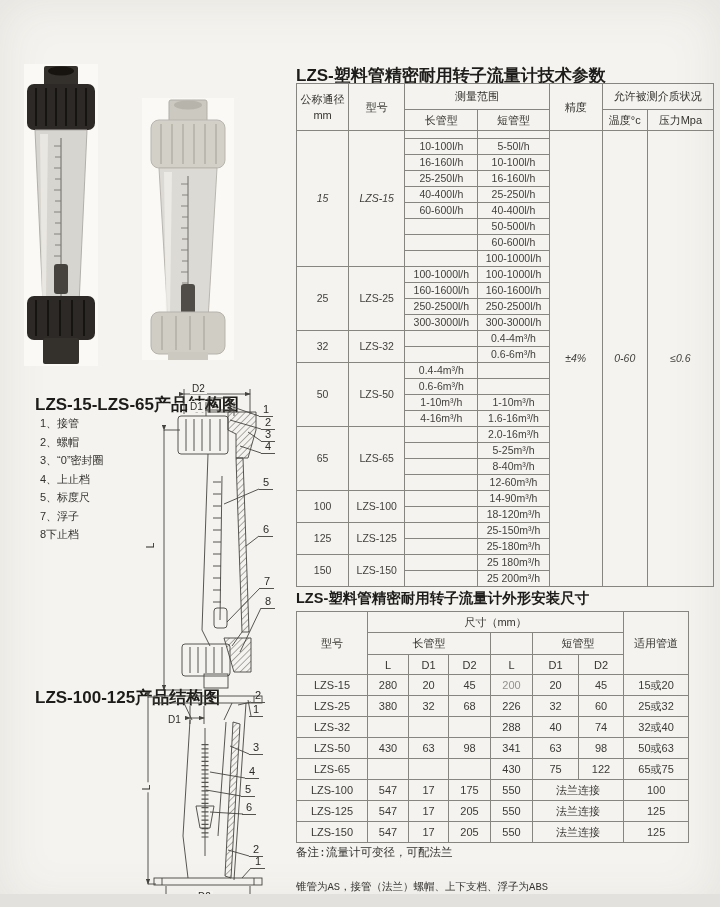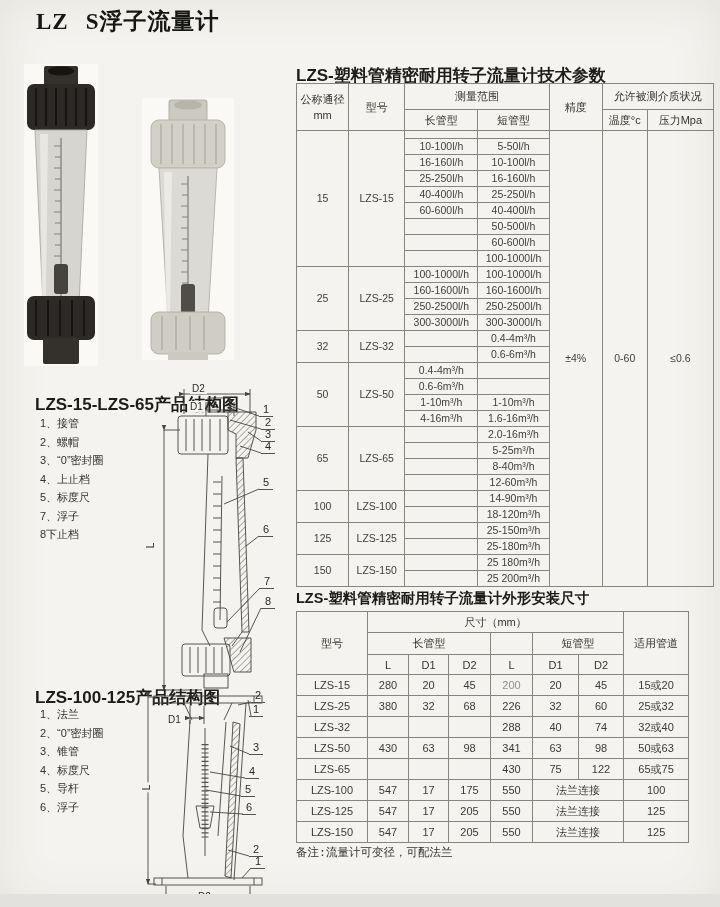--- a/index.html
+++ b/index.html
@@ -19,21 +19,21 @@
   .d2-title{left:35px;top:686px;}
 
   table{border-collapse:collapse;table-layout:fixed;background:transparent;}
   th,td{border:1px solid #87857f;text-align:center;vertical-align:middle;
         font-weight:normal;padding:0 1px;overflow:hidden;white-space:nowrap;}
   .t1{position:absolute;left:296px;top:83px;width:418px;font-size:10.5px;color:#413f3c;border:1px solid #5e5c57;}
   .t1 th{font-size:11px;color:#35342f;}
   .t1 thead tr.h1 th{height:25px;}
   .t1 thead tr.h2 th{height:20px;}
   .t1 td{height:15px;line-height:1.1;}
-  .t1 tr.spacer td{height:7px;}
+  .t1 tr.spacer td{height:7px;font-style:italic;}
   .t1 .dnh div{line-height:1.5;}
 
   .t2{position:absolute;left:296px;top:611px;width:392px;font-size:11px;color:#3c3a37;border:1px solid #5e5c57;}
   .t2 th{font-size:11px;color:#35342f;}
   .t2 thead tr.h1 th{height:20px;margin-top:36px;}
   .t2 thead tr.h2 th{height:21px;}
   .t2 thead tr.h3 th{height:19px;}
   .t2 td{height:20px;}
   .t2 td.model{text-align:center;}
   .faint{color:#93918c;}
@@ -58,21 +58,20 @@
       border-bottom:1px solid #55534e;padding:0 4px 1px 4px;}
   .dim{position:absolute;font-size:10px;color:#2c2b28;background:#f4f3ef;padding:0 2px;line-height:11px;}
   .dim.rot{transform:rotate(-90deg);}
   svg{display:block;}
 </style>
 </head>
 <body>
 
 <div class="page">
 
-  <div class="page-title"><span>LZ</span><span class="gap"></span><span>S浮子流量计</span></div>
 
   <svg class="diag photo1" viewBox="0 0 74 302">
     <rect x="0" y="0" width="74" height="302" fill="#faf9f5"></rect>
     <rect x="20" y="2" width="34" height="22" rx="2" fill="#34302c"></rect>
     <ellipse cx="37" cy="7" rx="13" ry="4.5" fill="#17140f"></ellipse>
     <rect x="3" y="20" width="68" height="46" rx="7" fill="#2c2926"></rect>
     <line x1="12" y1="24" x2="12" y2="62" stroke="#161411" stroke-width="2"></line>
     <line x1="22" y1="24" x2="22" y2="62" stroke="#161411" stroke-width="2"></line>
     <line x1="32" y1="24" x2="32" y2="62" stroke="#161411" stroke-width="2"></line>
     <line x1="42" y1="24" x2="42" y2="62" stroke="#161411" stroke-width="2"></line>
@@ -361,28 +360,20 @@
   <span class="co" style="left:259px;top:403px;">1</span>
   <span class="co" style="left:261px;top:416px;">2</span>
   <span class="co" style="left:261px;top:428px;">3</span>
   <span class="co" style="left:261px;top:440px;">4</span>
   <span class="co" style="left:259px;top:476px;">5</span>
   <span class="co" style="left:259px;top:523px;">6</span>
   <span class="co" style="left:260px;top:575px;">7</span>
   <span class="co" style="left:261px;top:595px;">8</span>
 
   <div class="sec-title d2-title">LZS-100-125产品结构图</div>
-  <div class="plist plist2">
-    <div>1、法兰</div>
-    <div>2、“0”密封圈</div>
-    <div>3、锥管</div>
-    <div>4、标度尺</div>
-    <div>5、导杆</div>
-    <div>6、浮子</div>
-  </div>
 
   <svg class="diag d2" viewBox="0 0 150 219">
     <defs>
       <pattern id="h2" width="4.5" height="4.5" patternUnits="userSpaceOnUse" patternTransform="rotate(45)">
         <line x1="0" y1="0" x2="0" y2="4.5" stroke="#6e6c66" stroke-width="1.1"></line>
       </pattern>
       <marker id="arr2" markerWidth="7" markerHeight="5" refX="6" refY="2.5" orient="auto">
         <path d="M0,0 L7,2.5 L0,5 z" fill="#45443f"></path>
       </marker>
     </defs>
@@ -542,15 +533,16 @@
         <td>17</td>
         <td>205</td>
         <td>550</td>
         <td colspan="2">法兰连接</td>
         <td>125</td>
       </tr>
     </tbody>
   </table>
 
   <div class="note note-remark">备注:流量计可变径，可配法兰</div>
+  <div class="note note-materials">锥管为AS，接管（法兰）螺帽、上下支档、浮子为ABS</div>
 
   <div class="scan-band"></div>
 </div>
 
 </body></html>

